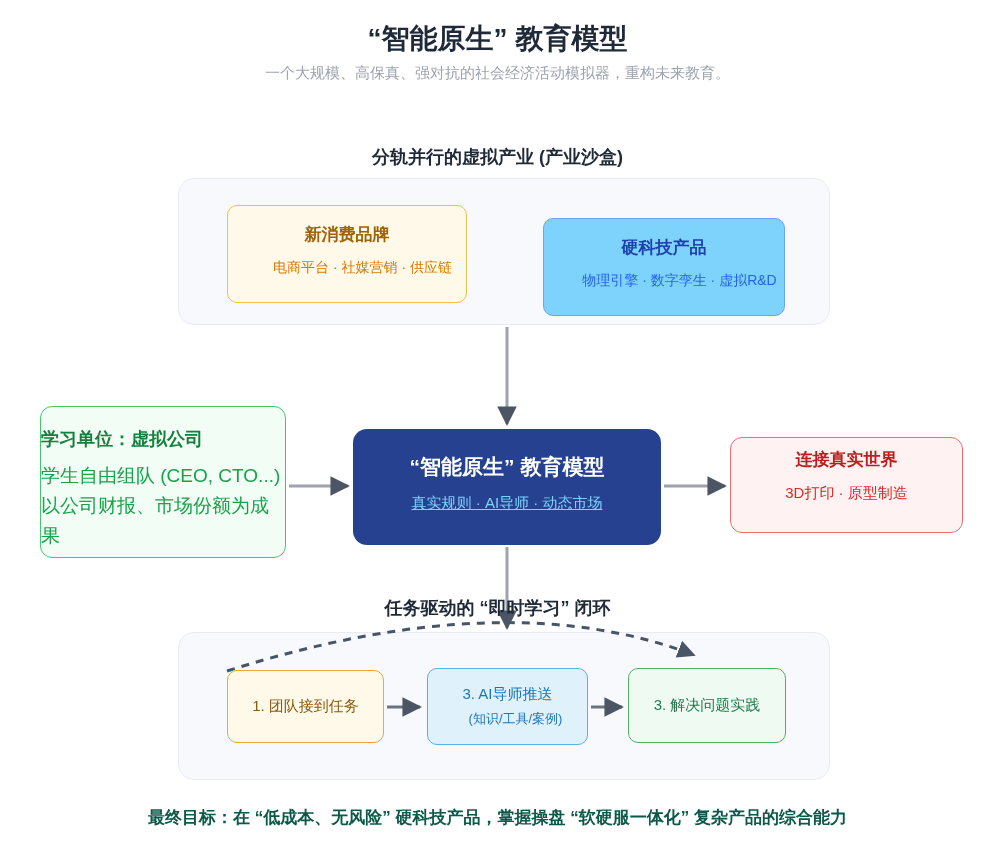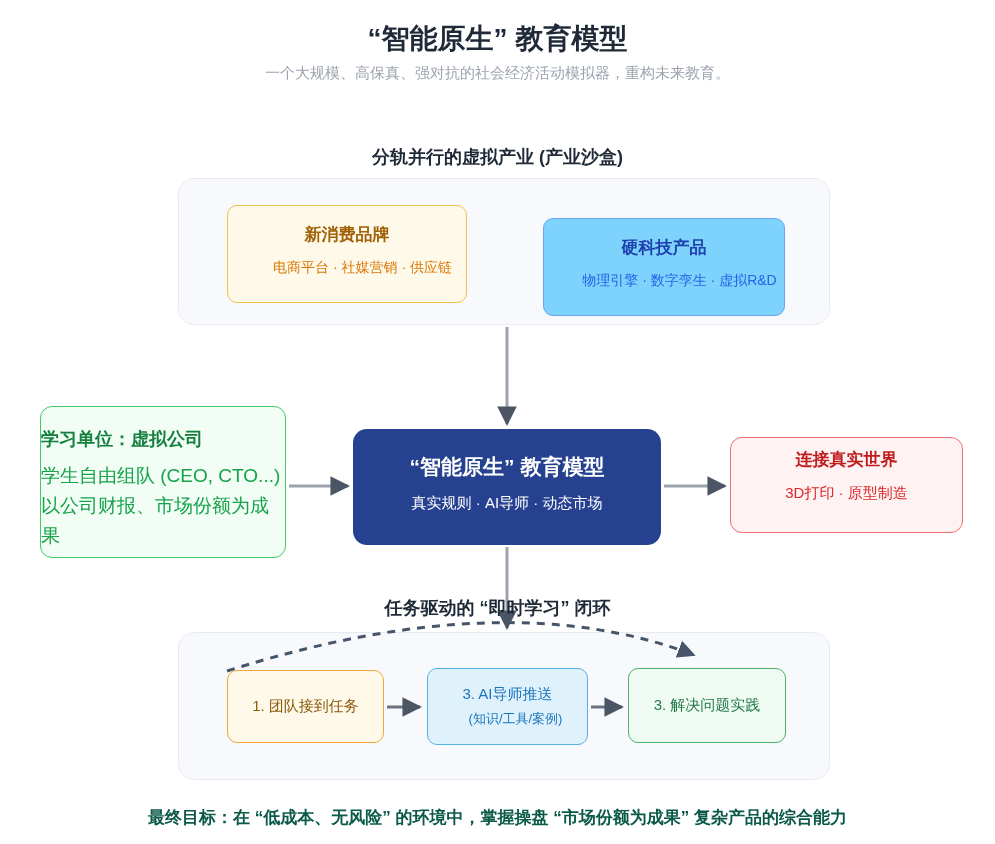--- a/index.html
+++ b/index.html
@@ -39,21 +39,21 @@
   .box-left { position: absolute; left: 40px; top: 406px; width: 246px; height: 152px;
     background: #f2fdf5; border: 1.5px solid #42c868; border-radius: 12px;
     text-align: left; z-index: 2; }
   .box-left .box-title { font-size: 18px; font-weight: bold; color: #15803d; margin-top: 20px; }
   .box-left .box-line { font-size: 19px; color: #16a34a; line-height: 30px; }
   .box-left .box-lines { margin-top: 10px; }
 
   .box-core { position: absolute; left: 353px; top: 429px; width: 308px; height: 116px;
     background: #26418f; border-radius: 14px; text-align: center; z-index: 2; }
   .box-core .core-title { font-size: 21px; font-weight: bold; color: #ffffff; margin-top: 24px; }
-  .box-core .core-desc { font-size: 15px; color: #ffffff; margin-top: 13px; }
+  .box-core .core-desc { font-size: 15px; color: #7dd3fc; margin-top: 13px; text-decoration: underline; }
 
   .box-right { position: absolute; left: 730px; top: 437px; width: 233px; height: 96px;
     background: #fef2f2; border: 1.5px solid #f26d6d; border-radius: 12px;
     text-align: center; z-index: 2; }
   .box-right .box-title { font-size: 17px; font-weight: bold; color: #bf1d1d; margin-top: 10px; }
   .box-right .box-desc { font-size: 15px; color: #dc2626; margin-top: 13px; }
 
   .step { position: absolute; border-radius: 10px; text-align: center; z-index: 2;
     display: flex; flex-direction: column; justify-content: center; }
   .step-1 { left: 227px; top: 670px; width: 157px; height: 73px;
@@ -153,15 +153,15 @@
     <div class="step-title">1. 团队接到任务</div>
   </div>
   <div class="step step-2">
     <div class="step-title">3. AI导师推送</div>
     <div class="step-desc">(知识/工具/案例)</div>
   </div>
   <div class="step step-3">
     <div class="step-title">3. 解决问题实践</div>
   </div>
 
-  <div class="goal-text">最终目标：在 “低成本、无风险” 的环境中，掌握操盘 “市场份额为成果” 复杂产品的综合能力</div>
+  <div class="goal-text">最终目标：在 “低成本、无风险” 硬科技产品，掌握操盘 “软硬服一体化” 复杂产品的综合能力</div>
 
 </div>
 
 </body></html>

